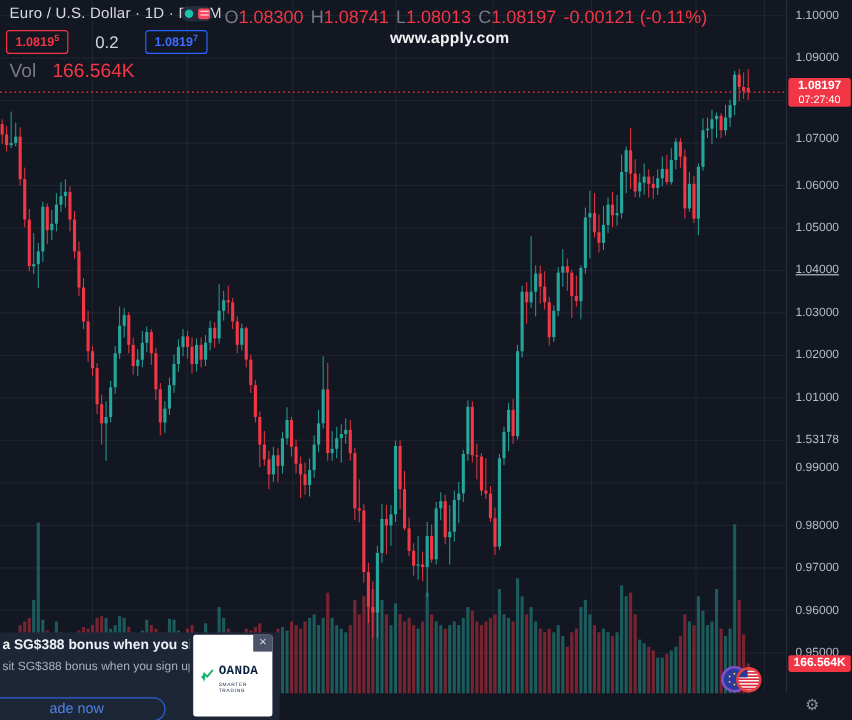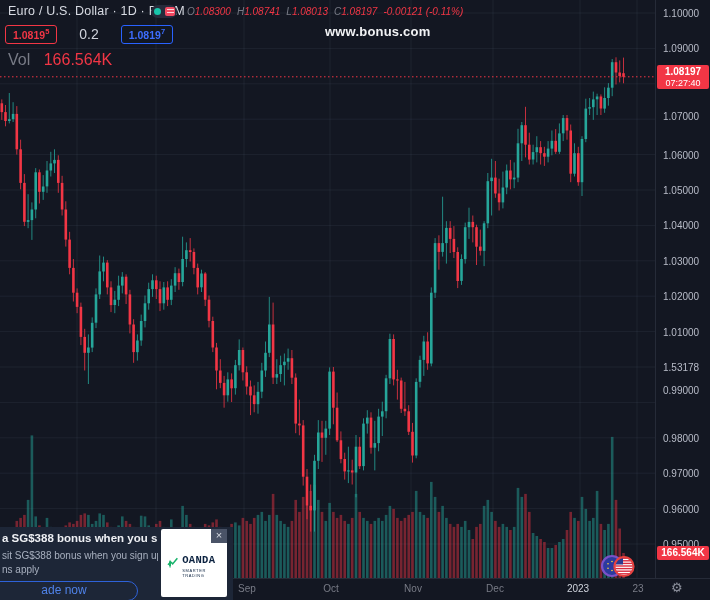--- a/index.html
+++ b/index.html
@@ -6,21 +6,21 @@
   .app{position:relative;width:710px;height:600px;background:#131722;overflow:hidden;
        font-family:"Liberation Sans",sans-serif;color:#d1d4dc;}
   #plot{position:absolute;left:0;top:0;}
 
   
   .sym-title{position:absolute;left:8px;top:4px;font-size:12.5px;color:#d8dbe3;letter-spacing:.2px;white-space:nowrap;cursor:pointer;}
   .toggle{position:absolute;left:151px;top:5px;width:26px;height:13px;background:#262b3b;border-radius:7px;cursor:pointer;}
   .toggle .dot{position:absolute;left:3px;top:3px;width:7px;height:7px;border-radius:50%;background:#18c5ab;}
   .toggle .menu{position:absolute;right:2px;top:2px;width:10px;height:9px;border-radius:2px;background:#f24a62;}
   .toggle .menu i{display:block;height:1px;background:#ffd7dc;margin:2px 1.5px 0 1.5px;}
-  .ohlc{position:absolute;left:187px;top:6px;font-size:10px;white-space:nowrap;font-style:italic;}
+  .ohlc{position:absolute;left:187px;top:6px;font-size:15px;white-space:nowrap;}
   .ohlc .k{color:#787b86;margin-left:6px;}
   .ohlc .v{color:#f23645;}
   .quote{position:absolute;left:5px;top:25px;display:flex;align-items:center;gap:22px;}
   .qbox{border-radius:3px;padding:1px 7px 2px 7px;font-size:10.5px;font-weight:bold;background:rgba(19,23,34,.6);cursor:pointer;}
   .qbox sup{font-size:7.5px;}
   .bid{border:1px solid #f23645;color:#f23645;}
   .ask{border:1px solid #2962ff;color:#3d6dff;}
   .spread{font-size:14px;color:#cfd3dc;}
   .volrow{position:absolute;left:8px;top:51px;font-size:16px;}
   .volrow .k{color:#787b86;}
@@ -611,57 +611,47 @@
   <div class="quote">
     <span class="qbox bid"><span>1.0819</span><sup>5</sup></span>
     <span class="spread">0.2</span>
     <span class="qbox ask"><span>1.0819</span><sup>7</sup></span>
   </div>
   <div class="volrow">
     <span class="k">Vol</span>
     <span class="v">166.564K</span>
   </div>
 
-  <div class="wm">www.bonus.com</div>
+  <div class="wm">www.apply.com</div>
 
   <div class="right-axis">
     <div id="priceLabels">
         <div class="pl" style="top: 13px;">1.10000</div>
         <div class="pl" style="top: 48px;">1.09000</div>
         <div class="pl" style="top: 116px;">1.07000</div>
         <div class="pl" style="top: 155px;">1.06000</div>
         <div class="pl" style="top: 190px;">1.05000</div>
-        <div class="pl" style="top: 225px;">1.04000</div>
+        <div class="pl" style="top: 225px; text-decoration: underline;">1.04000</div>
         <div class="pl" style="top: 261px;">1.03000</div>
         <div class="pl" style="top: 296px;">1.02000</div>
         <div class="pl" style="top: 332px;">1.01000</div>
         <div class="pl" style="top: 367px;">1.53178</div>
         <div class="pl" style="top: 390px;">0.99000</div>
         <div class="pl" style="top: 438px;">0.98000</div>
         <div class="pl" style="top: 473px;">0.97000</div>
         <div class="pl" style="top: 509px;">0.96000</div>
         <div class="pl" style="top: 544px;">0.95000</div>
       </div>
     <div class="pill" id="lastPill" style="top: 65px;">
       <div class="l1">1.08197</div>
       <div class="l2">07:27:40</div>
     </div>
     <div class="volpill">166.564K</div>
   </div>
 
-  <div class="bottom-axis">
-    <div id="timeLabels">
-        <div class="tl" style="left: 247px;">Sep</div>
-        <div class="tl" style="left: 331px;">Oct</div>
-        <div class="tl" style="left: 413px;">Nov</div>
-        <div class="tl" style="left: 495px;">Dec</div>
-        <div class="tl bright" style="left: 578px;">2023</div>
-        <div class="tl" style="left: 638px;">23</div>
-      </div>
-  </div>
   <span class="gear">⚙</span>
 
   <div class="flags">
     <svg width="36" height="28" viewBox="0 0 36 28">
       <g>
         <circle cx="12" cy="14" r="10" fill="#2c3a9e" stroke="#7b52c7" stroke-width="2.2"></circle>
         <g fill="#ffd23f">
           <circle cx="12" cy="9.5" r="0.8"></circle>
             <circle cx="16" cy="11.8" r="0.8"></circle>
             <circle cx="16" cy="16.2" r="0.8"></circle>
@@ -688,21 +678,20 @@
           <rect x="15" y="5.5" width="8" height="7" fill="#2b3a8f"></rect>
         </g>
         <circle cx="24" cy="14.5" r="9.6" fill="none" stroke="#e8413f" stroke-width="2"></circle>
       </g>
     </svg>
   </div>
 
   <div class="ad">
     <div class="ad-title">a SG$388 bonus when you sign up.</div>
     <div class="ad-l2">sit SG$388 bonus when you sign up.</div>
-    <div class="ad-l3">ns apply</div>
     <div class="ad-btn">ade now</div>
   </div>
   <div class="ad-card">
     <div class="ad-close">×</div>
     <div class="brand">
       <svg width="13" height="14" viewBox="0 0 13 14">
         <path d="M1 10 L4 7 L6 9 L11 3" stroke="#17b26a" stroke-width="1.6" fill="none"></path>
         <rect x="2.2" y="6.2" width="2" height="5.5" fill="#17b26a"></rect>
         <rect x="2.9" y="4.8" width="0.7" height="8.5" fill="#17b26a"></rect>
       </svg>

